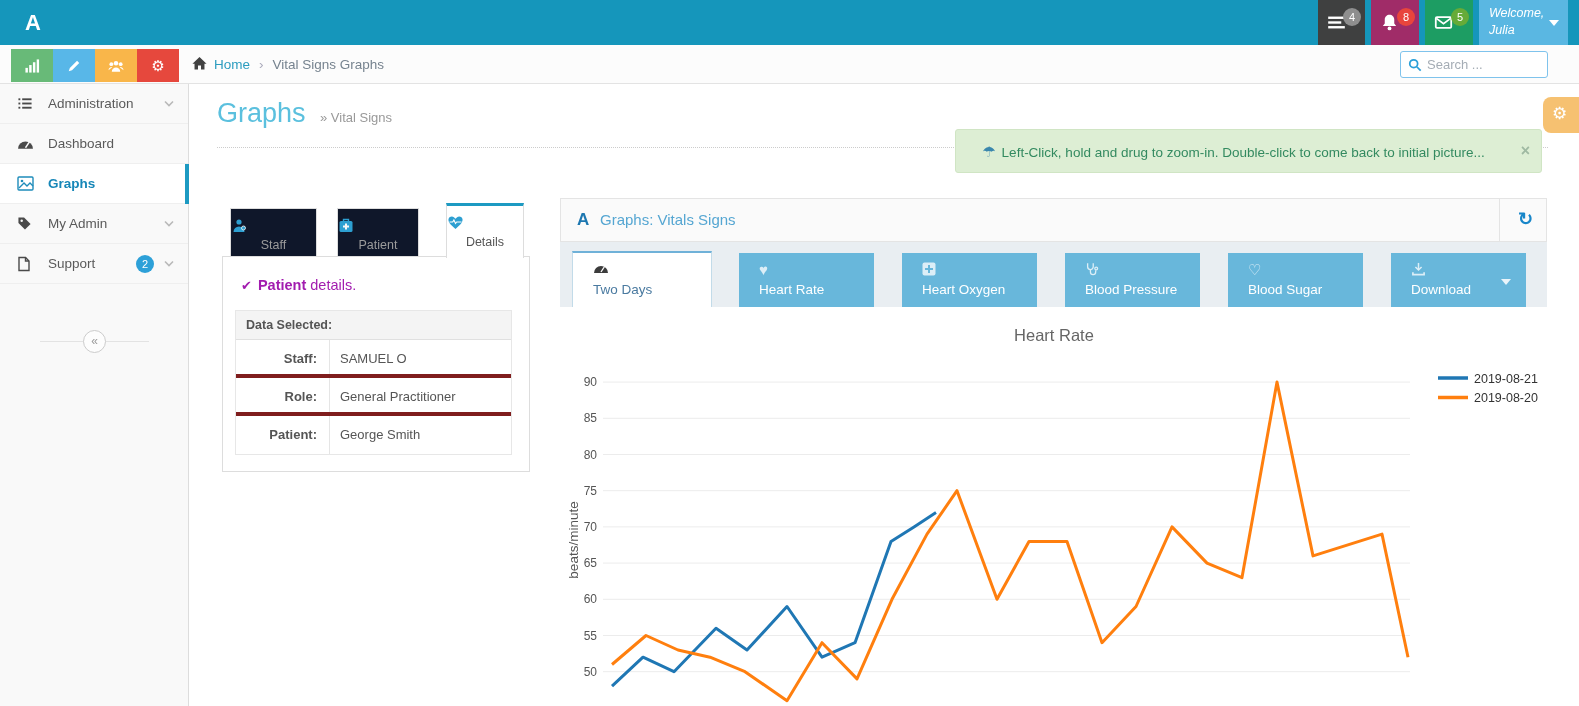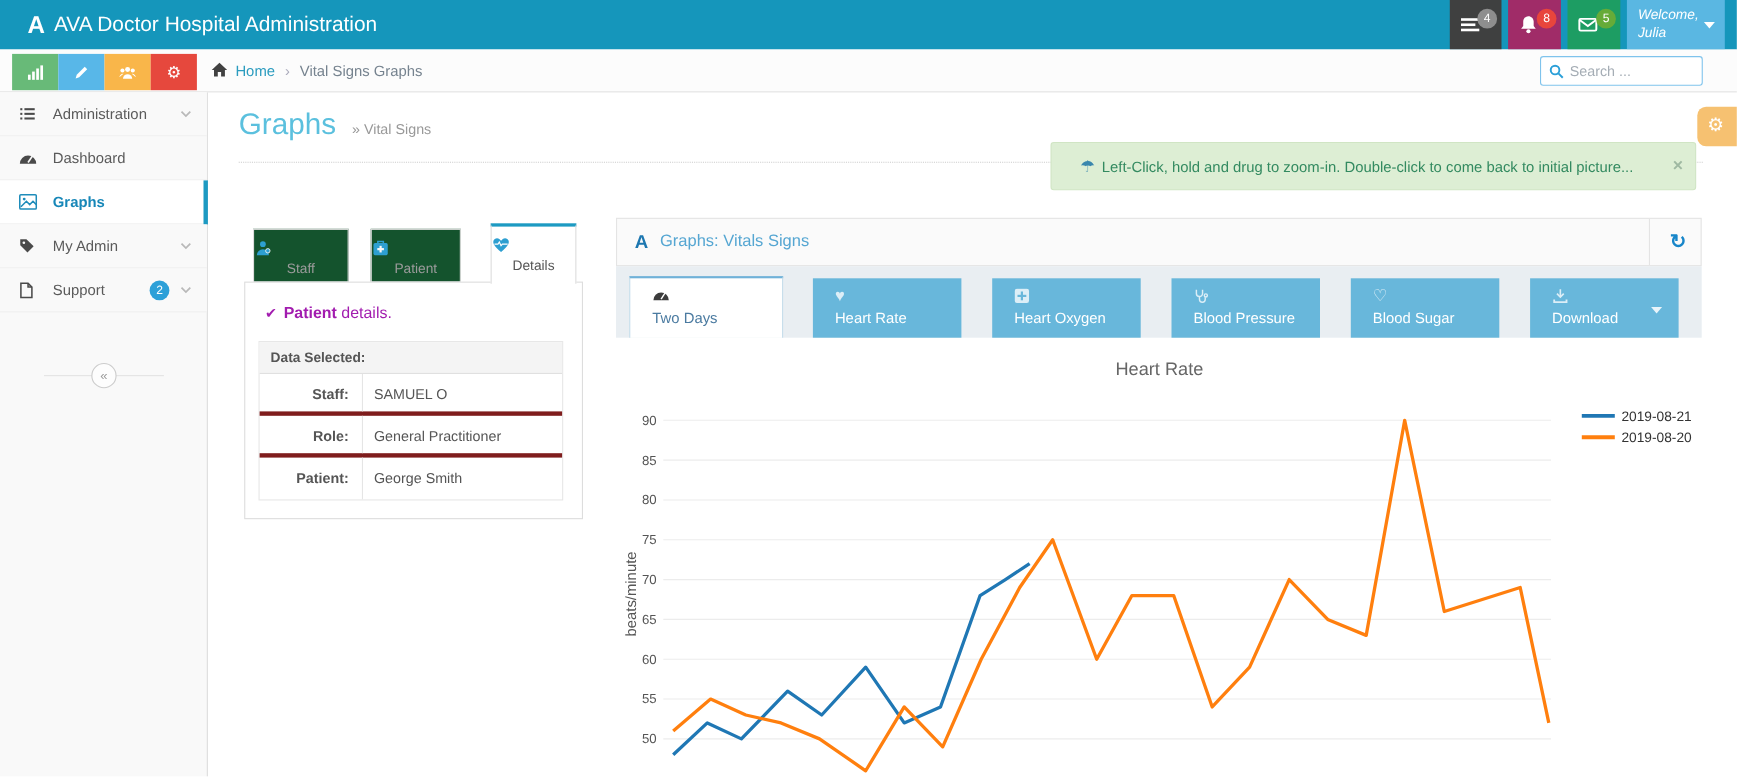--- a/index.html
+++ b/index.html
@@ -70,21 +70,21 @@
               border-radius:8px 0 0 8px; z-index:1; cursor:pointer; }
   #gear-tab span { position:absolute; left:9px; top:6px; color:#fff; font-size:17px; }
   #zoom-alert { position:absolute; left:955px; top:129px; width:587px; height:44px; background:#ddeed4;
                 border:1px solid #d0e5c4; border-radius:3px; z-index:2; }
   #zoom-alert .al-inner { position:absolute; left:0; right:30px; top:0; height:44px; line-height:44px; text-align:center;
                           font-size:13.5px; color:#338a60; white-space:nowrap; }
   #zoom-alert .umbrella { color:#3a87ad; font-size:15px; margin-right:6px; }
   #alert-close { position:absolute; right:11px; top:12px; color:#9fb9a2; font-size:16px; font-weight:bold; line-height:18px; cursor:pointer; }
 
   
-  .dtab { position:absolute; text-align:center; cursor:pointer; background:#14532d; border:1px solid #ddd; }
+  .dtab { position:absolute; text-align:center; cursor:pointer; background:#0f172a; border:1px solid #ddd; }
   .dtab .dt-ic { display:block; margin:9px auto 2px; color:#2d9fd1; }
   .dtab .dt-label { font-size:12.5px; color:#9b9b9b; }
   #dtab-staff   { left:230px; top:208px; width:87px; height:49px; }
   #dtab-patient { left:337px; top:208px; width:82px; height:49px; }
   #dtab-details { left:446px; top:203px; width:78px; height:55px; background:#fff;
                   border:1px solid #ddd; border-top:3px solid #1d9ac2; border-bottom:none; z-index:2; }
   #dtab-details .dt-label { color:#555; }
   #details-body { position:absolute; left:222px; top:256px; width:308px; height:216px; background:#fff; border:1px solid #ddd; }
   #status-line { position:absolute; left:18px; top:20px; font-size:14.5px; color:#a21caf; }
   #status-line .chk { margin-right:6px; font-size:13px; }
@@ -116,21 +116,20 @@
   .g-heart { font-size:15px; line-height:15px; }
   #gtab-dl .dl-caret { position:absolute; right:15px; top:26px; border-left:5px solid transparent; border-right:5px solid transparent; border-top:6px solid #e9f4fa; }
 
   #chart-wrap { position:absolute; left:560px; top:310px; width:990px; height:396px; cursor:crosshair; }
 </style>
 </head>
 <body>
 
 <div id="topbar">
   <span id="logo-a">A</span>
-  <div id="app-title">AVA Doctor Hospital Administration</div>
 
   <div class="tb-btn" id="btn-menu">
     <span class="tb-ic">
       <svg width="19" height="19" viewBox="0 0 16 16" fill="currentColor">
           <rect x="1" y="3" width="14" height="2"></rect>
           <rect x="1" y="7" width="11" height="2"></rect>
           <rect x="1" y="11" width="14" height="2"></rect>
         </svg>
     </span>
     <span class="badge" style="background:#8e8e8e">4</span>

